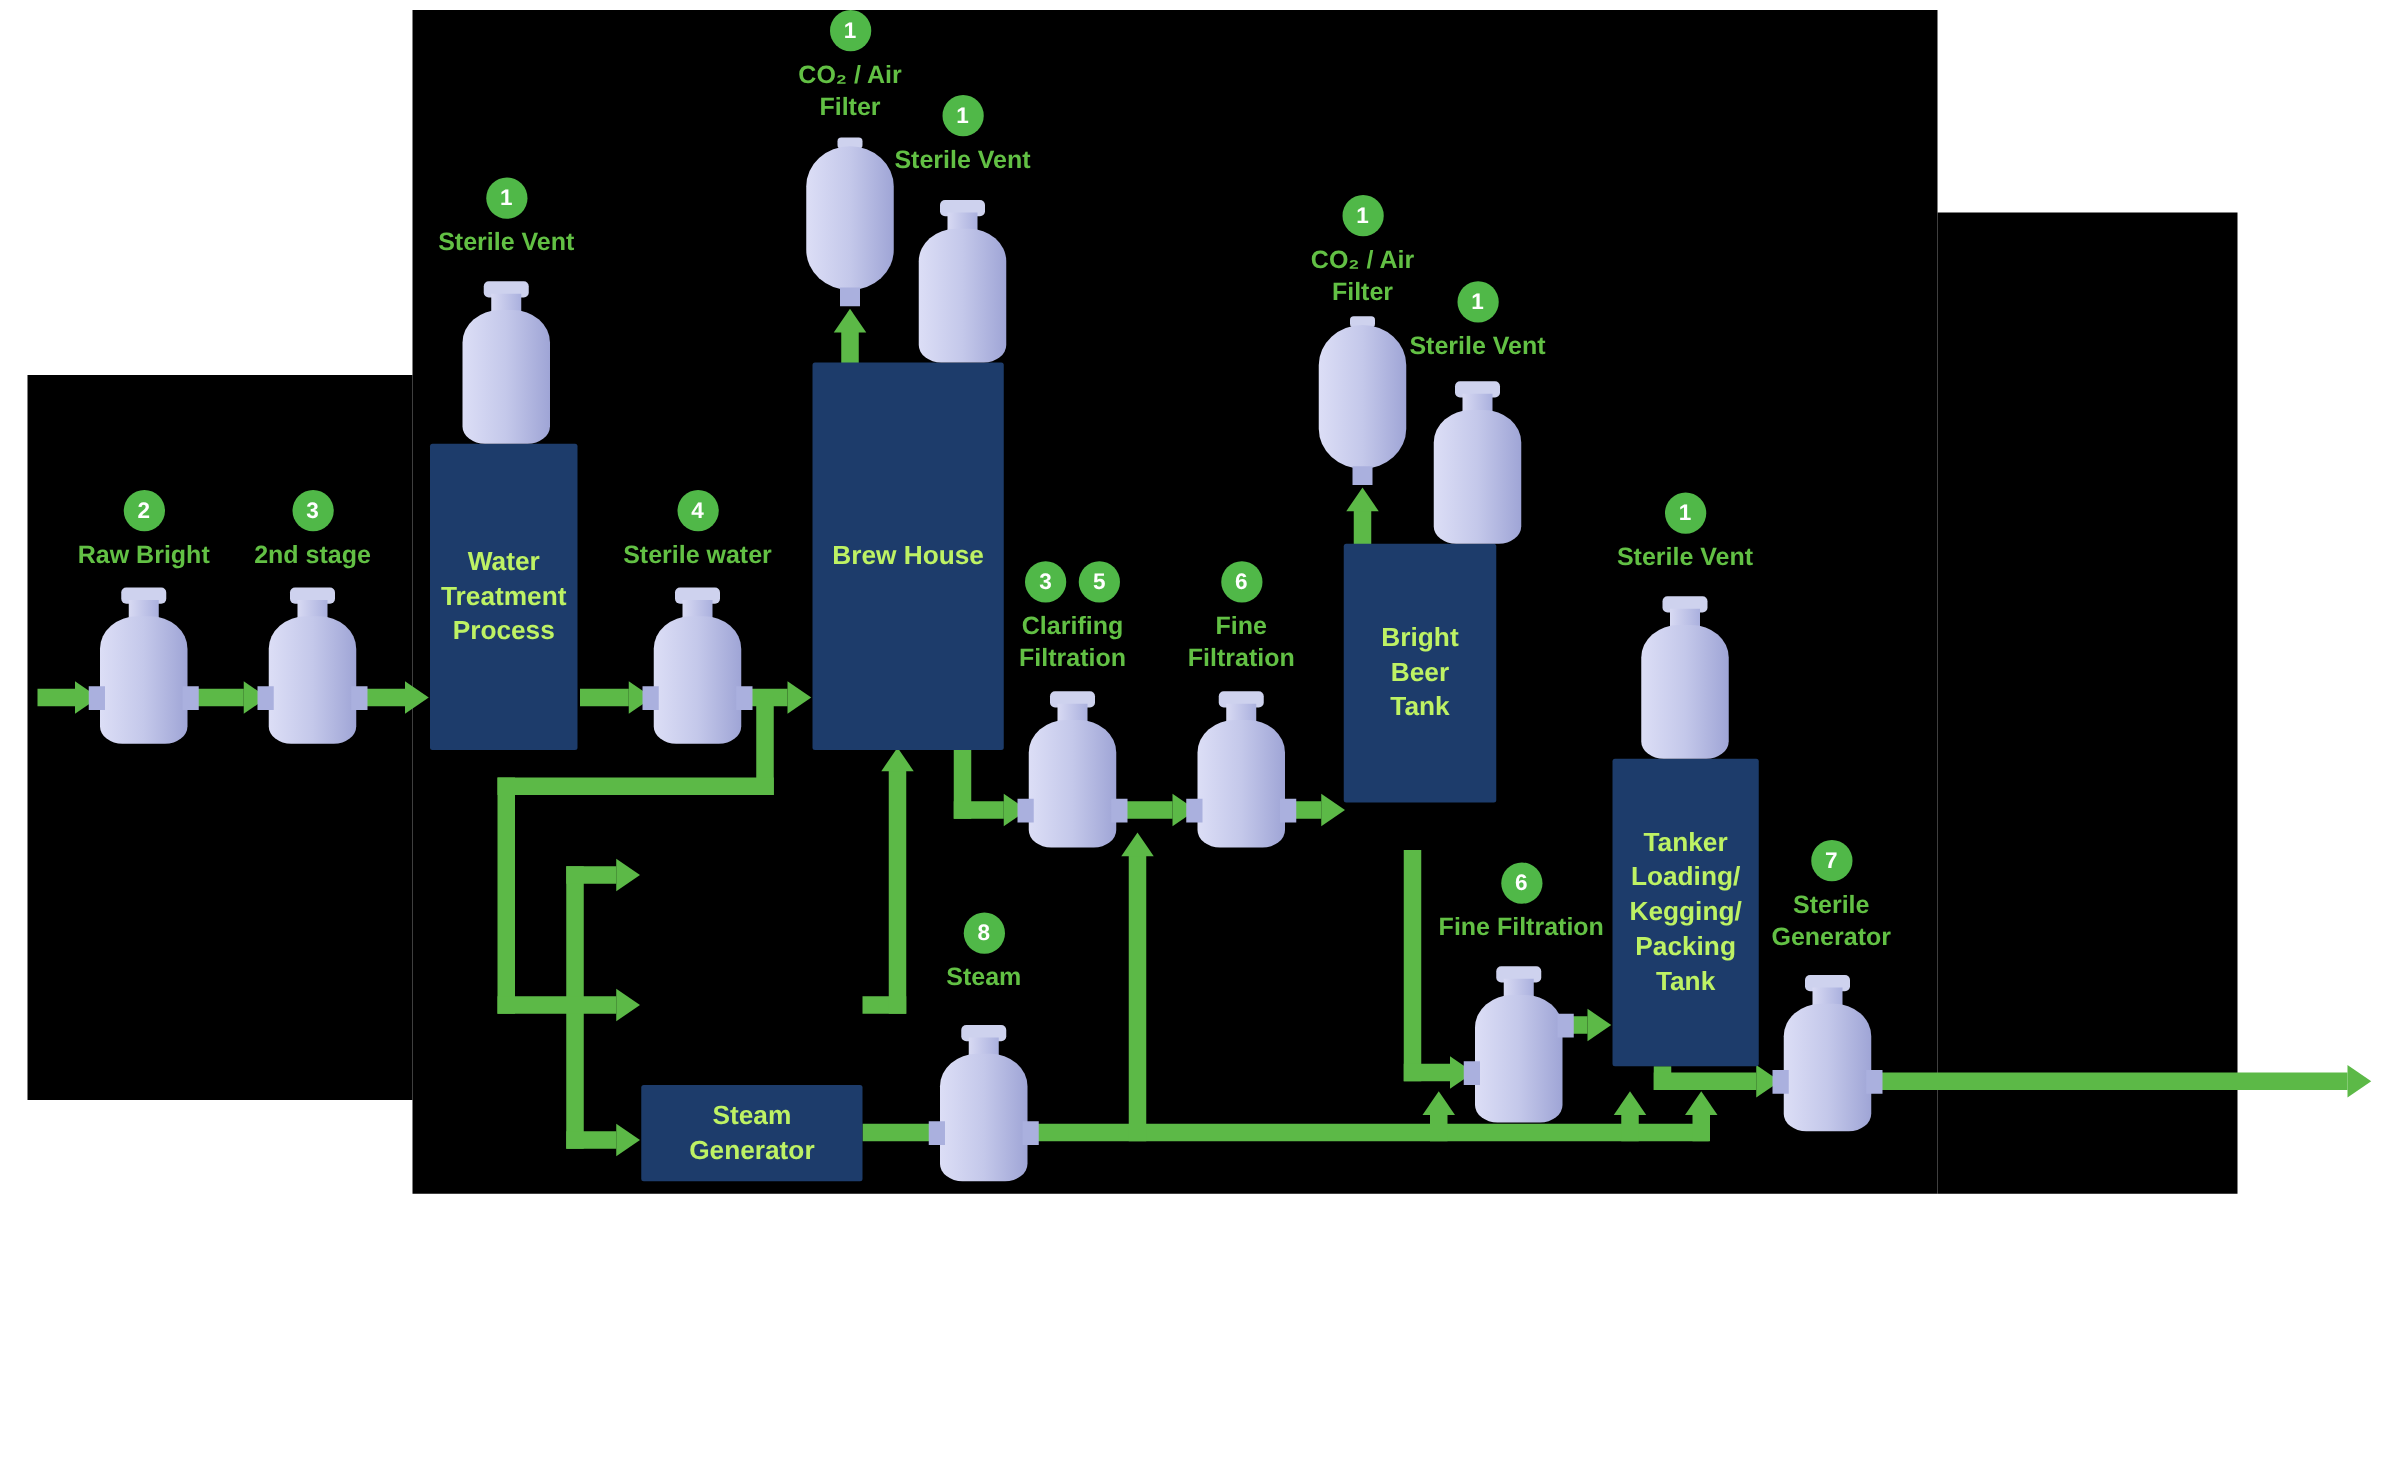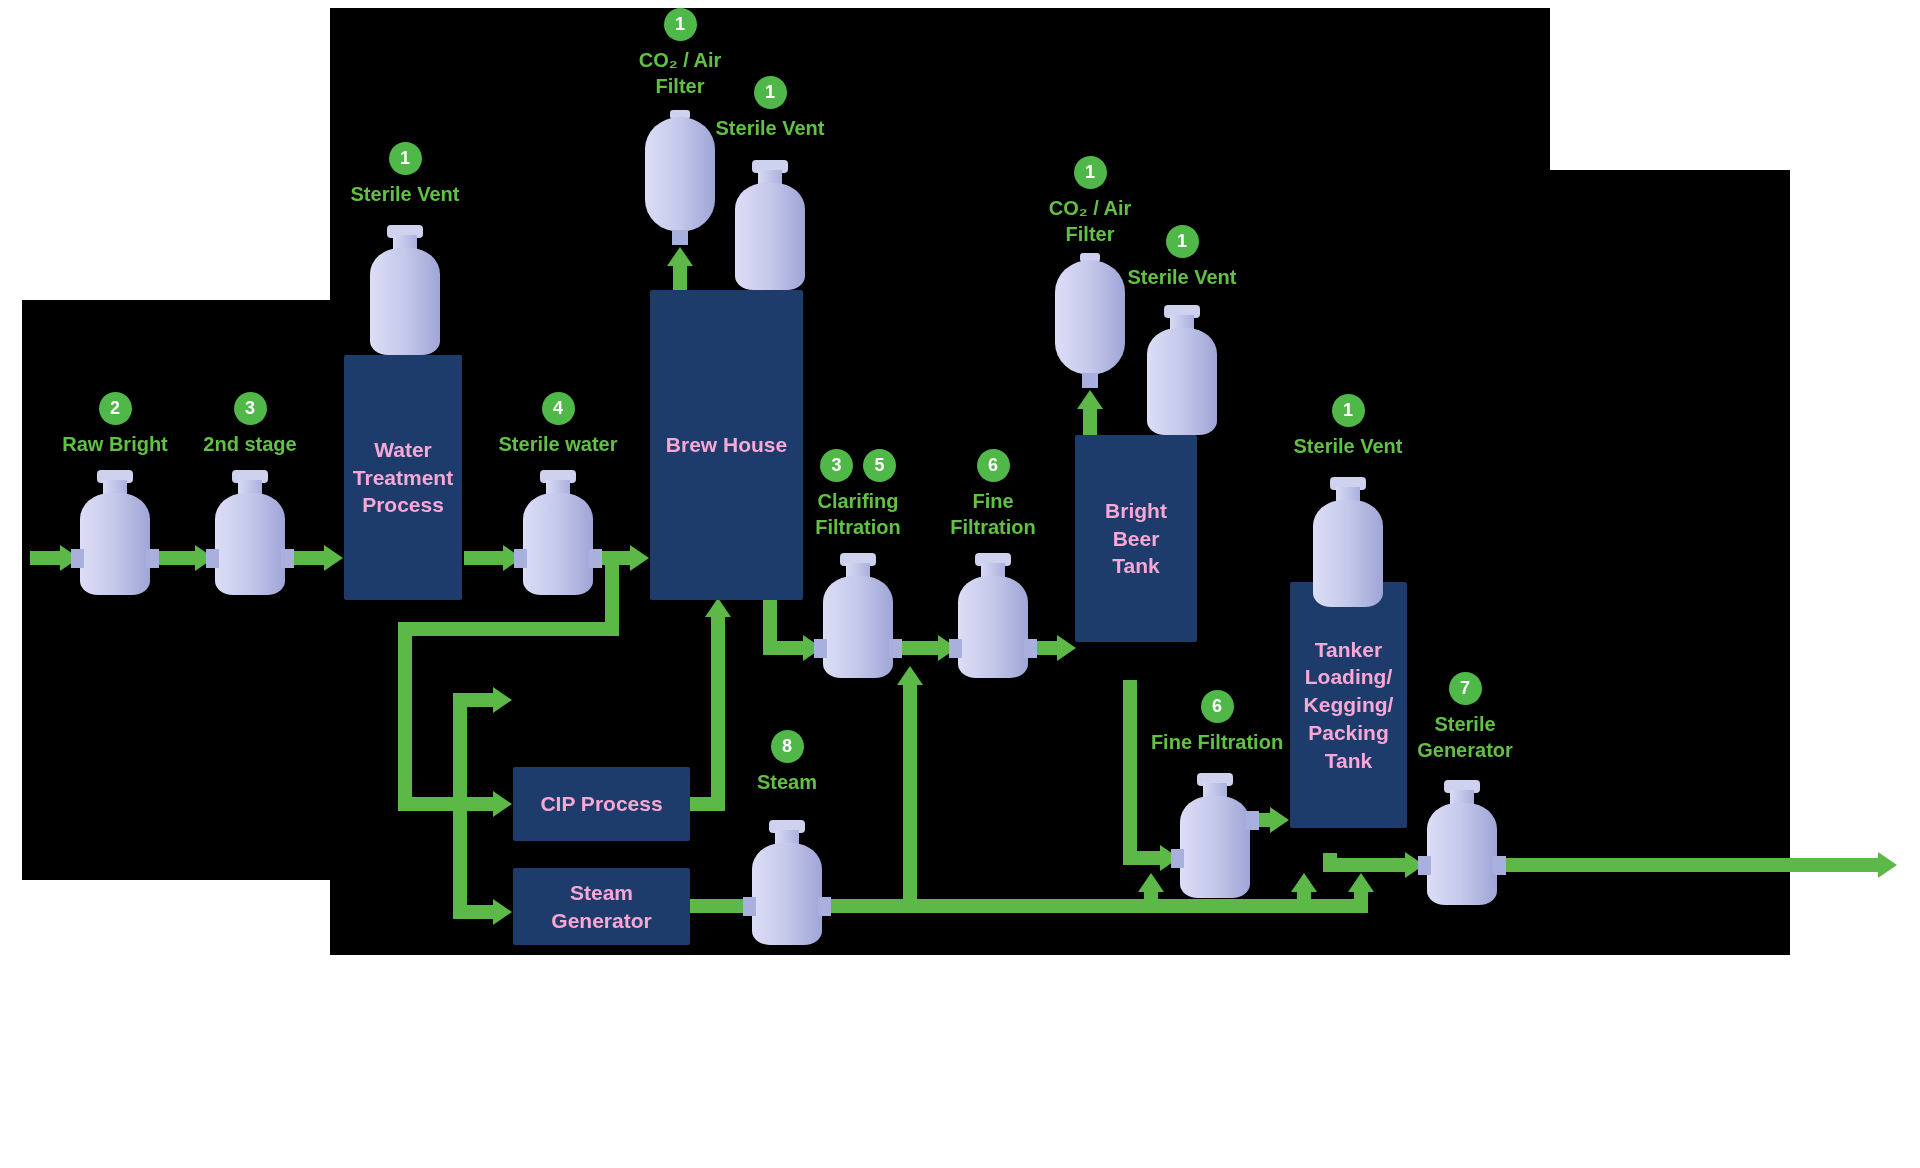--- a/index.html
+++ b/index.html
@@ -7,21 +7,21 @@
   .stage { position:relative; width:1920px; height:1168px; background:#ffffff; overflow:hidden; }
 
   .bg { position:absolute; background:#000000; z-index:0; }
 
   .pipe { position:absolute; background:#5cb947; z-index:1; }
   .arr-r { position:absolute; width:0; height:0; border-top:13px solid transparent;
            border-bottom:13px solid transparent; border-left:19px solid #5cb947; z-index:1; }
   .arr-u { position:absolute; width:0; height:0; border-left:13px solid transparent;
            border-right:13px solid transparent; border-bottom:19px solid #5cb947; z-index:1; }
 
-  .box { position:absolute; background:#1d3c6b; color:#f9a8d4; display:flex; align-items:center;
+  .box { position:absolute; background:#1d3c6b; color:#bef264; display:flex; align-items:center;
          justify-content:center; text-align:center; font-weight:bold; font-size:21px;
          line-height:1.32; z-index:2; border-radius:2px; }
   .box span { white-space:pre-line; }
 
   .bottle { position:absolute; width:70px; z-index:3; }
   .bottle .cap  { position:absolute; left:50%; transform:translateX(-50%); top:0; width:36px; height:13px;
                   background:#ced2ee; border-radius:4px; }
   .bottle .neck { position:absolute; left:50%; transform:translateX(-50%); top:10px; width:24px; height:15px;
                   background:linear-gradient(90deg,#d8daf3,#aab0de); }
   .bottle .body { position:absolute; left:0; top:23px; width:70px; bottom:0;
@@ -118,33 +118,30 @@
   <div class="arr-u" style="left:1348px;top:873px;"></div>
 
   <div class="box" style="left:344px;top:355px;width:118px;height:245px;">
     <span>Water
 Treatment
 Process</span>
   </div>
   <div class="box" style="left:650px;top:290px;width:153px;height:310px;">
     <span>Brew House</span>
   </div>
-  <div class="box" style="left:513px;top:767px;width:177px;height:74px;">
-    <span>CIP Process</span>
-  </div>
   <div class="box" style="left:513px;top:868px;width:177px;height:77px;">
     <span>Steam
 Generator</span>
   </div>
   <div class="box" style="left:1075px;top:435px;width:122px;height:207px;align-items:center;">
     <span>Bright
 Beer
 Tank</span>
   </div>
-  <div class="box" style="left:1290px;top:582px;width:117px;height:246px;">
+  <div class="box" style="left:1290px;top:607px;width:117px;height:246px;">
     <span>Tanker
 Loading/
 Kegging/
 Packing
 Tank</span>
   </div>
 
   <div class="bottle" style="left:80px;top:470px;height:125px;">
     <div class="cap"></div>
       <div class="neck"></div>

